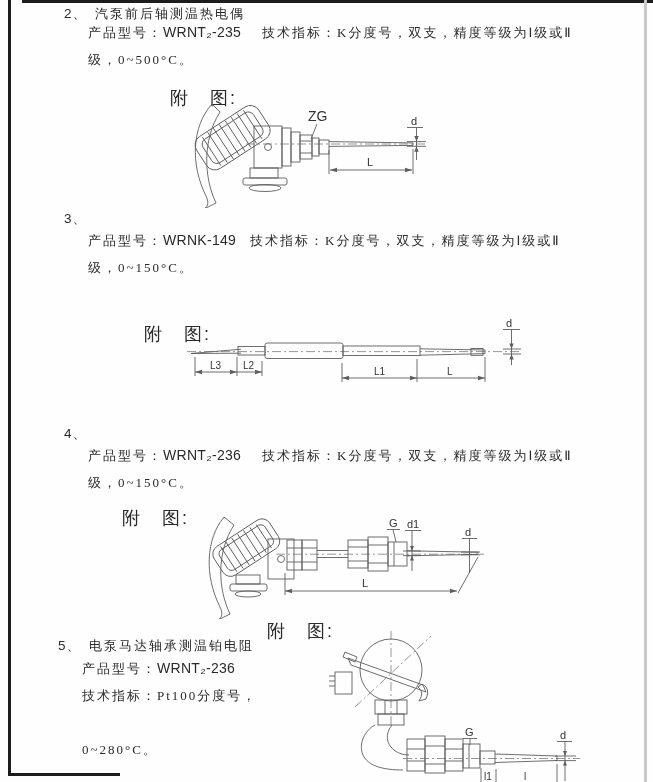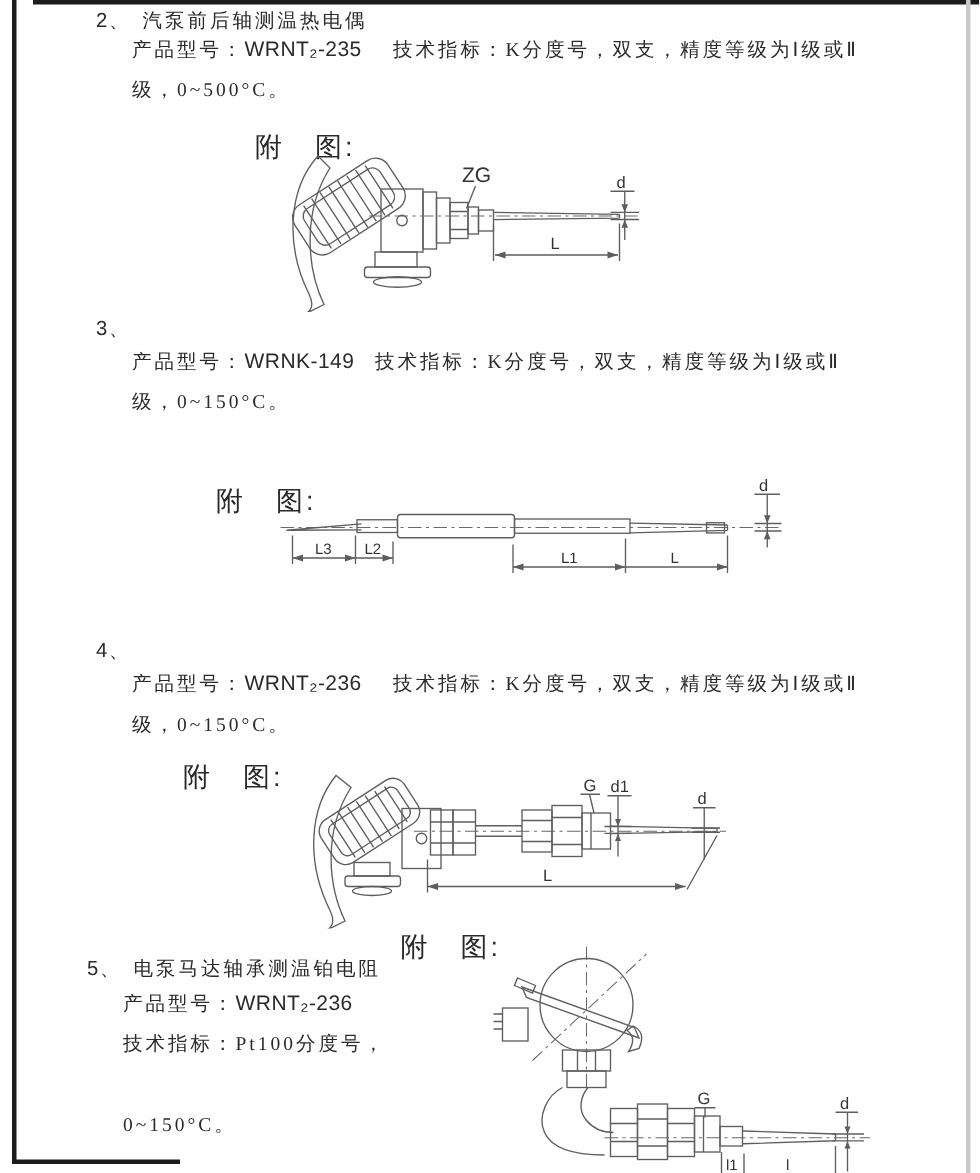--- a/index.html
+++ b/index.html
@@ -226,21 +226,21 @@
     <span class="cn">电泵马达轴承测温铂电阻</span>
   </div>
   <div class="abs line-row" style="left:82px; top:660px;">
     <span class="cn">产品型号：</span>
     <span class="model">WRNT₂-236</span>
   </div>
   <div class="abs line-row" style="left:82px; top:687px;">
     <span class="cn">技术指标：</span>
     <span class="cn">Pt100分度号，</span>
   </div>
-  <div class="abs cn" style="left:82px; top:741px;">0~150°C。</div>
+  <div class="abs cn" style="left:82px; top:741px;">0~280°C。</div>
 
   <svg style="left:295px; top:628px;" width="358" height="154" viewBox="0 0 358 154">
     <defs>
       <pattern id="f5-braid" patternUnits="userSpaceOnUse" width="5" height="10">
         <path d="M0,0 L5,10 M5,0 L0,10" stroke="#8a8a8a" stroke-width="0.6" fill="none"></path>
       </pattern>
       <pattern id="f5-hatch" patternUnits="userSpaceOnUse" width="6" height="6">
         <path d="M0,6 L6,0" stroke="#8a8a8a" stroke-width="0.6" fill="none"></path>
       </pattern>
     </defs>

